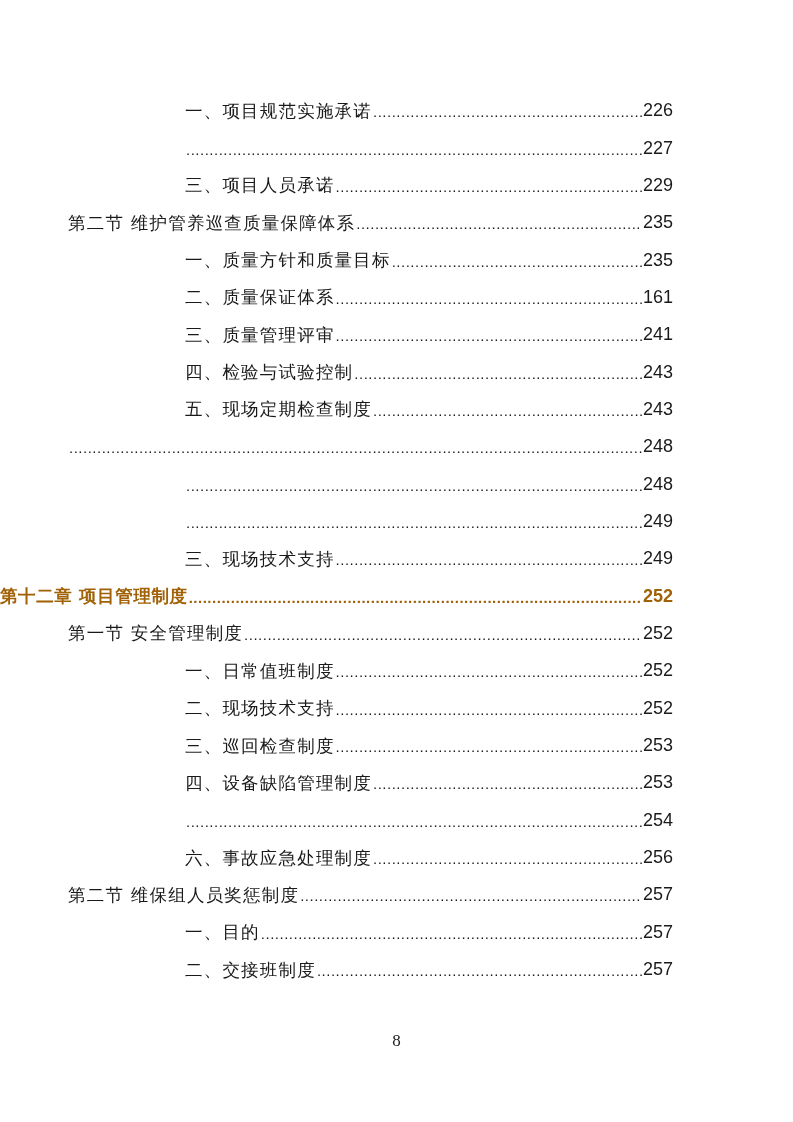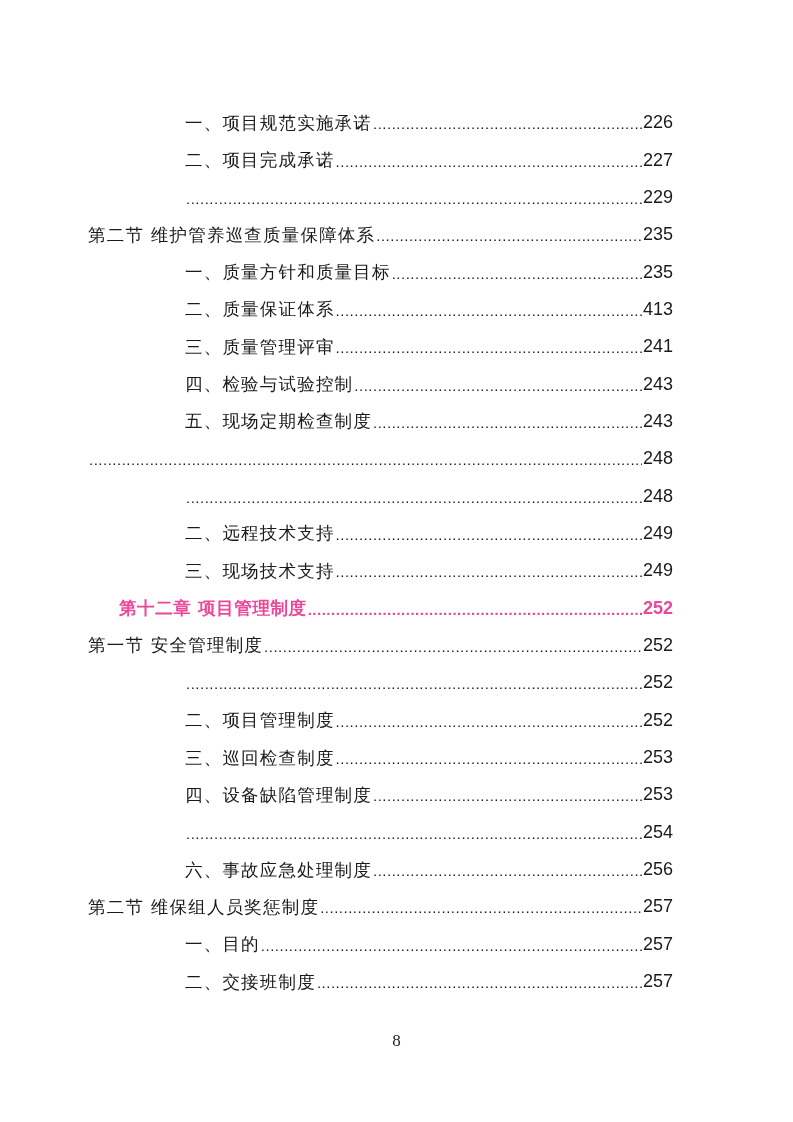--- a/index.html
+++ b/index.html
@@ -11,40 +11,39 @@
       width: 793px;
       height: 1122px;
       position: relative;
       overflow: hidden;
       font-family: "DejaVu Sans", "Liberation Sans", sans-serif;
       color: #1a1a1a;
     }
     .toc {
       position: absolute;
       left: 0;
-      top: 104px;
+      top: 92px;
       width: 793px;
     }
     .toc-row {
       position: relative;
       height: 37.35px;
       display: flex;
       align-items: center;
       box-sizing: border-box;
       padding-right: 120px;
       font-size: 17.5px;
       letter-spacing: 1.2px;
     }
     .toc-row.level-item { padding-left: 185px; }
-    .toc-row.level-section { padding-left: 88px; justify-content: space-between; }
+    .toc-row.level-section { padding-left: 68px; justify-content: space-between; }
     .toc-row.level-chapter {
-      padding-left: 119px;
       font-weight: bold;
       letter-spacing: 0.6px;
-      color: #ec4899;
+      color: #a16207;
     }
     .toc-title {
       white-space: nowrap;
       flex: 0 0 auto;
     }
     .toc-leader {
       flex: 1 1 auto;
       overflow: hidden;
       white-space: nowrap;
       font-family: "Liberation Sans", sans-serif;
@@ -76,42 +75,42 @@
 </head>
 <body>
 
 <div class="toc">
   <div class="toc-row level-item">
     <span class="toc-title">一、项目规范实施承诺</span>
     <span class="toc-leader">........................................................................................................................................................</span>
     <span class="toc-page">226</span>
   </div>
   <div class="toc-row level-item">
-    <span class="toc-title">二、项目完成承诺</span>
     <span class="toc-leader">........................................................................................................................................................</span>
     <span class="toc-page">227</span>
   </div>
   <div class="toc-row level-item">
+    <span class="toc-title">三、项目人员承诺</span>
     <span class="toc-leader">........................................................................................................................................................</span>
     <span class="toc-page">229</span>
   </div>
   <div class="toc-row level-section">
     <span class="toc-title">第二节  维护管养巡查质量保障体系</span>
     <span class="toc-leader">........................................................................................................................................................</span>
     <span class="toc-page">235</span>
   </div>
   <div class="toc-row level-item">
     <span class="toc-title">一、质量方针和质量目标</span>
     <span class="toc-leader">........................................................................................................................................................</span>
     <span class="toc-page">235</span>
   </div>
   <div class="toc-row level-item">
     <span class="toc-title">二、质量保证体系</span>
     <span class="toc-leader">........................................................................................................................................................</span>
-    <span class="toc-page">413</span>
+    <span class="toc-page">161</span>
   </div>
   <div class="toc-row level-item">
     <span class="toc-title">三、质量管理评审</span>
     <span class="toc-leader">........................................................................................................................................................</span>
     <span class="toc-page">241</span>
   </div>
   <div class="toc-row level-item">
     <span class="toc-title">四、检验与试验控制</span>
     <span class="toc-leader">........................................................................................................................................................</span>
     <span class="toc-page">243</span>
@@ -123,45 +122,45 @@
   </div>
   <div class="toc-row level-section">
     <span class="toc-leader">........................................................................................................................................................</span>
     <span class="toc-page">248</span>
   </div>
   <div class="toc-row level-item">
     <span class="toc-leader">........................................................................................................................................................</span>
     <span class="toc-page">248</span>
   </div>
   <div class="toc-row level-item">
-    <span class="toc-title">二、远程技术支持</span>
     <span class="toc-leader">........................................................................................................................................................</span>
     <span class="toc-page">249</span>
   </div>
   <div class="toc-row level-item">
     <span class="toc-title">三、现场技术支持</span>
     <span class="toc-leader">........................................................................................................................................................</span>
     <span class="toc-page">249</span>
   </div>
   <div class="toc-row level-chapter">
     <span class="toc-title">第十二章  项目管理制度</span>
     <span class="toc-leader">........................................................................................................................................................</span>
     <span class="toc-page">252</span>
   </div>
   <div class="toc-row level-section">
     <span class="toc-title">第一节  安全管理制度</span>
     <span class="toc-leader">........................................................................................................................................................</span>
     <span class="toc-page">252</span>
   </div>
   <div class="toc-row level-item">
+    <span class="toc-title">一、日常值班制度</span>
     <span class="toc-leader">........................................................................................................................................................</span>
     <span class="toc-page">252</span>
   </div>
   <div class="toc-row level-item">
-    <span class="toc-title">二、项目管理制度</span>
+    <span class="toc-title">二、现场技术支持</span>
     <span class="toc-leader">........................................................................................................................................................</span>
     <span class="toc-page">252</span>
   </div>
   <div class="toc-row level-item">
     <span class="toc-title">三、巡回检查制度</span>
     <span class="toc-leader">........................................................................................................................................................</span>
     <span class="toc-page">253</span>
   </div>
   <div class="toc-row level-item">
     <span class="toc-title">四、设备缺陷管理制度</span>

